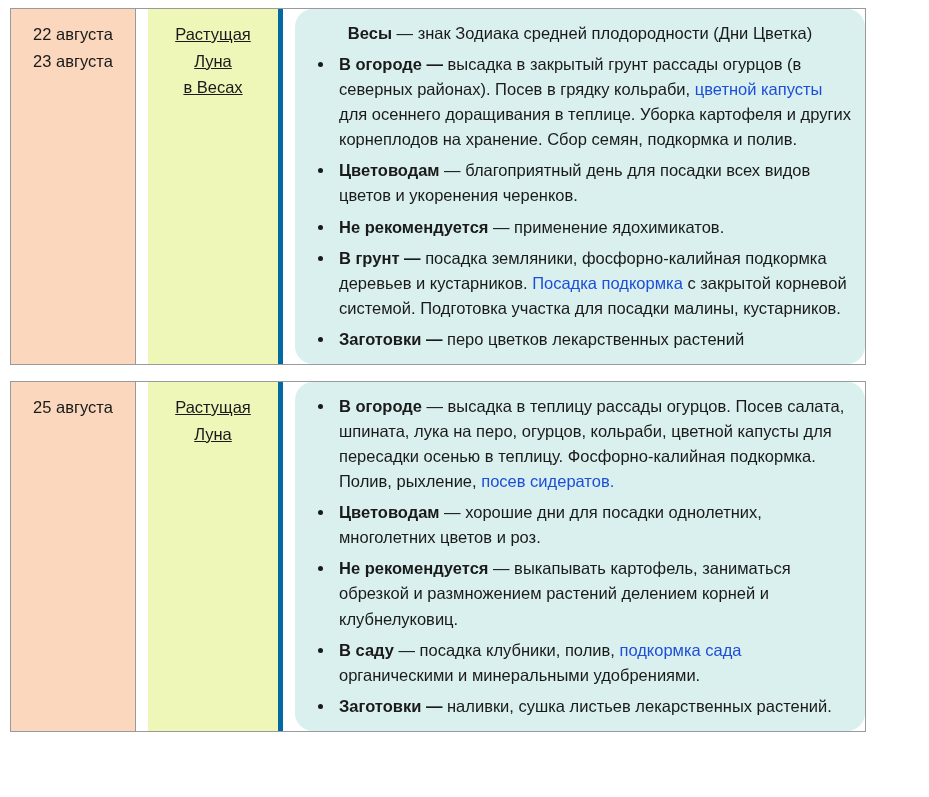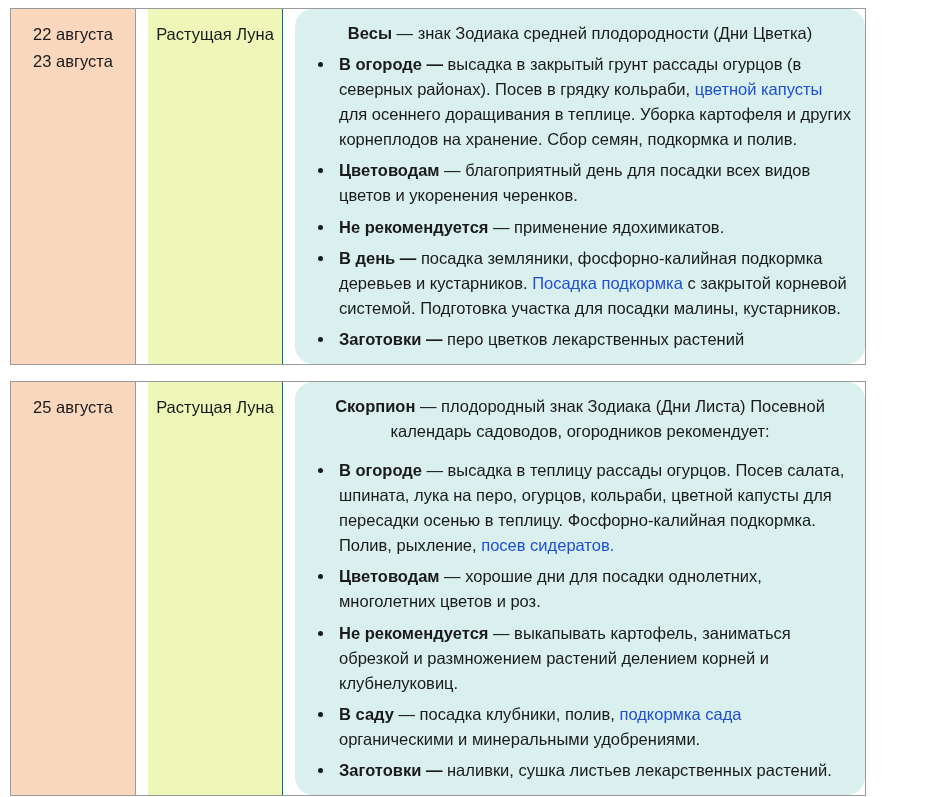--- a/index.html
+++ b/index.html
@@ -38,27 +38,28 @@
     padding: 12px 0 10px 0;
     text-align: center;
     font-size: 16.5px;
     line-height: 1.62;
     color: #1a1a1a;
   }
   .col-moon {
     width: 135px;
     flex: 0 0 135px;
     background: #eef7b8;
-    border-right: 1px solid #0369a1;
+    border-right: 5px solid #0369a1;
     box-sizing: border-box;
     padding: 12px 8px 10px 8px;
     text-align: center;
     font-size: 16.5px;
     line-height: 1.62;
     color: #1a1a1a;
+    text-decoration: underline;
   }
   .col-body {
     flex: 1 1 auto;
     background: #d9f0ee;
     box-sizing: border-box;
     padding: 12px 14px 12px 14px;
     font-size: 16.5px;
     line-height: 1.52;
     border-radius: 18px;
   }
@@ -98,46 +99,44 @@
 <body>
 
 <div class="page">
   <div class="block">
     <div class="col-dates">
       <span class="date-line">22 августа</span>
       <span class="date-line">23 августа</span>
     </div>
     <div class="col-moon">
       <span class="date-line">Растущая Луна</span>
+      <span class="date-line">в Весах</span>
     </div>
     <div class="col-body">
       <p class="intro">
         <b>Весы</b><span> — знак Зодиака средней плодородности (Дни Цветка)</span>
       </p>
       <ul class="items">
           <li><b>В огороде —</b><span> высадка в закрытый грунт рассады огурцов (в северных районах). Посев в грядку кольраби, </span><span class="green">цветной капусты</span><span> для осеннего доращивания в теплице. Уборка картофеля и других корнеплодов на хранение. Сбор семян, подкормка и полив.</span></li>
           <li><b>Цветоводам</b><span> — благоприятный день для посадки всех видов цветов и укоренения черенков.</span></li>
           <li><b>Не рекомендуется</b><span> — применение ядохимикатов.</span></li>
-          <li><b>В день —</b><span> посадка земляники, фосфорно-калийная подкормка деревьев и кустарников. </span><span class="green">Посадка подкормка</span><span> с закрытой корневой системой. Подготовка участка для посадки малины, кустарников.</span></li>
+          <li><b>В грунт —</b><span> посадка земляники, фосфорно-калийная подкормка деревьев и кустарников. </span><span class="green">Посадка подкормка</span><span> с закрытой корневой системой. Подготовка участка для посадки малины, кустарников.</span></li>
           <li><b>Заготовки —</b><span> перо цветков лекарственных растений</span></li>
         </ul>
     </div>
   </div>
 
   <div class="block">
     <div class="col-dates">
       <span class="date-line">25 августа</span>
     </div>
     <div class="col-moon">
       <span class="date-line">Растущая Луна</span>
     </div>
     <div class="col-body">
-      <p class="intro-2">
-        <b>Скорпион</b><span> — плодородный знак Зодиака (Дни Листа) Посевной календарь садоводов, огородников рекомендует:</span>
-      </p>
       <ul class="items">
           <li><b>В огороде</b><span> — высадка в теплицу рассады огурцов. Посев салата, шпината, лука на перо, огурцов, кольраби, цветной капусты для пересадки осенью в теплицу. Фосфорно-калийная подкормка. Полив, рыхление, </span><span class="green">посев сидератов.</span></li>
           <li><b>Цветоводам</b><span> — хорошие дни для посадки однолетних, многолетних цветов и роз.</span></li>
           <li><b>Не рекомендуется</b><span> — выкапывать картофель, заниматься обрезкой и размножением растений делением корней и клубнелуковиц.</span></li>
           <li><b>В саду</b><span> — посадка клубники, полив, </span><span class="green">подкормка сада</span><span> органическими и минеральными удобрениями.</span></li>
           <li><b>Заготовки —</b><span> наливки, сушка листьев лекарственных растений.</span></li>
         </ul>
     </div>
   </div>
 </div>

